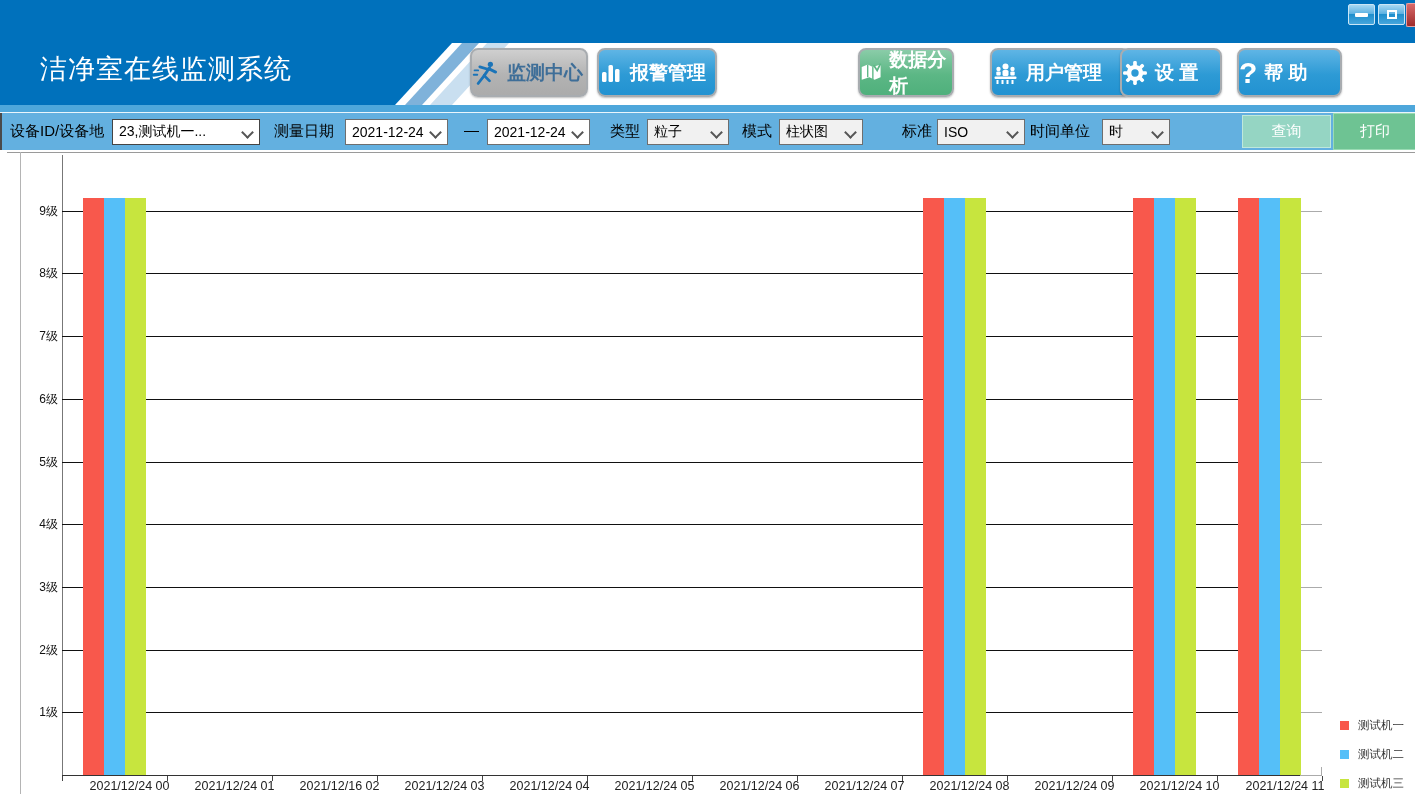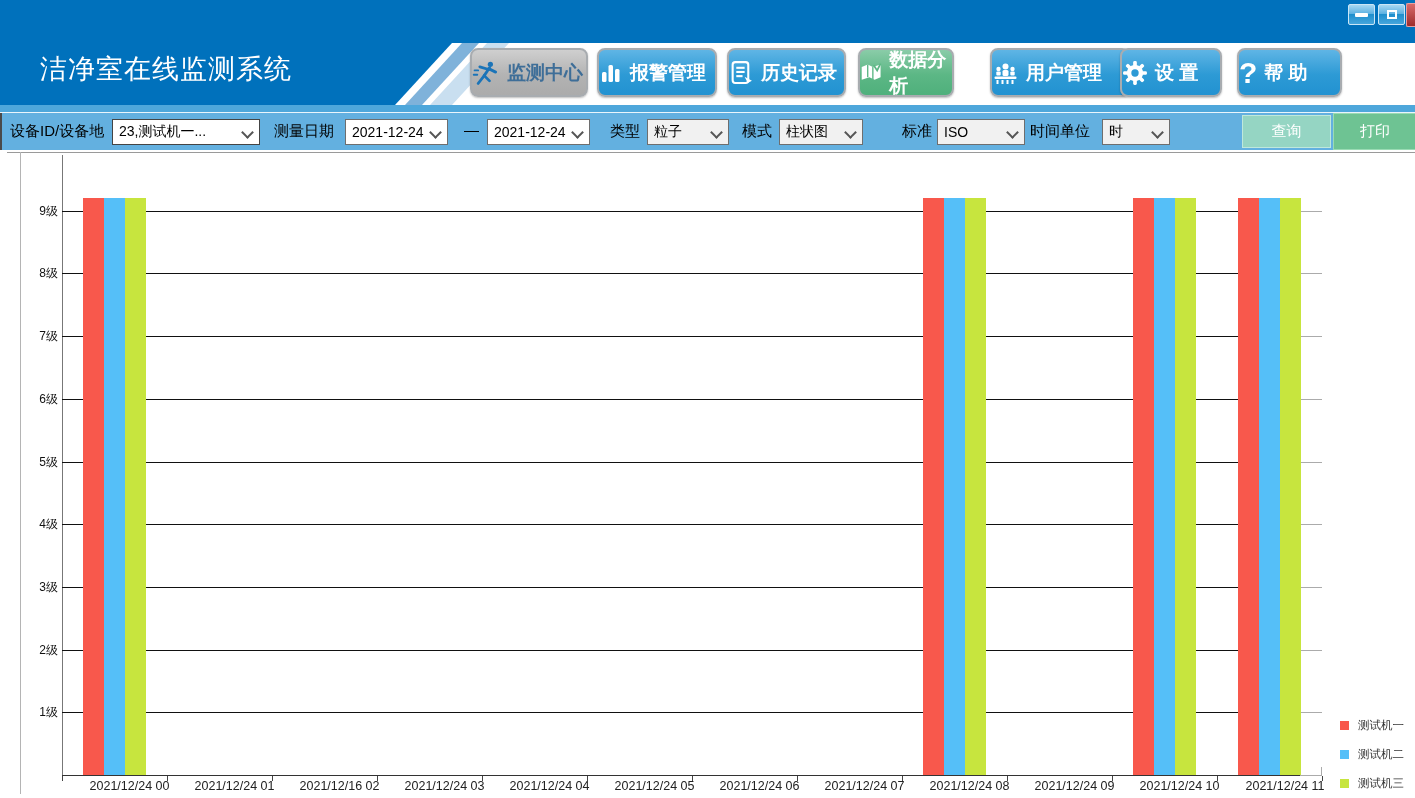--- a/index.html
+++ b/index.html
@@ -106,32 +106,20 @@
     <svg width="24" height="24" viewBox="0 0 24 24">
       <g fill="#fff">
           <rect x="3" y="11" width="4.5" height="10" rx="1.5"></rect>
           <rect x="9.5" y="4" width="4.5" height="17" rx="1.5"></rect>
           <rect x="16" y="8" width="4.5" height="13" rx="1.5"></rect>
         </g>
     </svg>
     <span>报警管理</span>
   </div>
 
-  <div class="nav-btn nav-blue" style="left:727px;width:119px">
-    <svg width="25" height="25" viewBox="0 0 24 24">
-      <rect x="3.5" y="2" width="15" height="20" rx="2.5" fill="none" stroke="#fff" stroke-width="2"></rect>
-      <g stroke="#fff" stroke-width="2">
-          <line x1="7" y1="7.5" x2="15" y2="7.5"></line>
-          <line x1="7" y1="11.5" x2="15" y2="11.5"></line>
-          <line x1="7" y1="15.5" x2="13" y2="15.5"></line>
-        </g>
-      <path d="M15 16 L22 20 L18 22 Z" fill="#fff"></path>
-    </svg>
-    <span>历史记录</span>
-  </div>
 
   <div class="nav-btn nav-green" style="left:858px;width:96px">
     <svg width="27" height="24" viewBox="0 0 26 24">
       <path d="M2 5 L9 2 L15 5 L24 2 V17 L17 20 L11 17 L2 20 Z" fill="#fff"></path>
       <g stroke="#5CB785" stroke-width="1.6">
           <path d="M9 2 V17"></path>
           <path d="M15 5 V20"></path>
         </g>
       <path d="M16 3 L20 9 L24 1" stroke="#5CB785" stroke-width="2" fill="none"></path>
     </svg>

